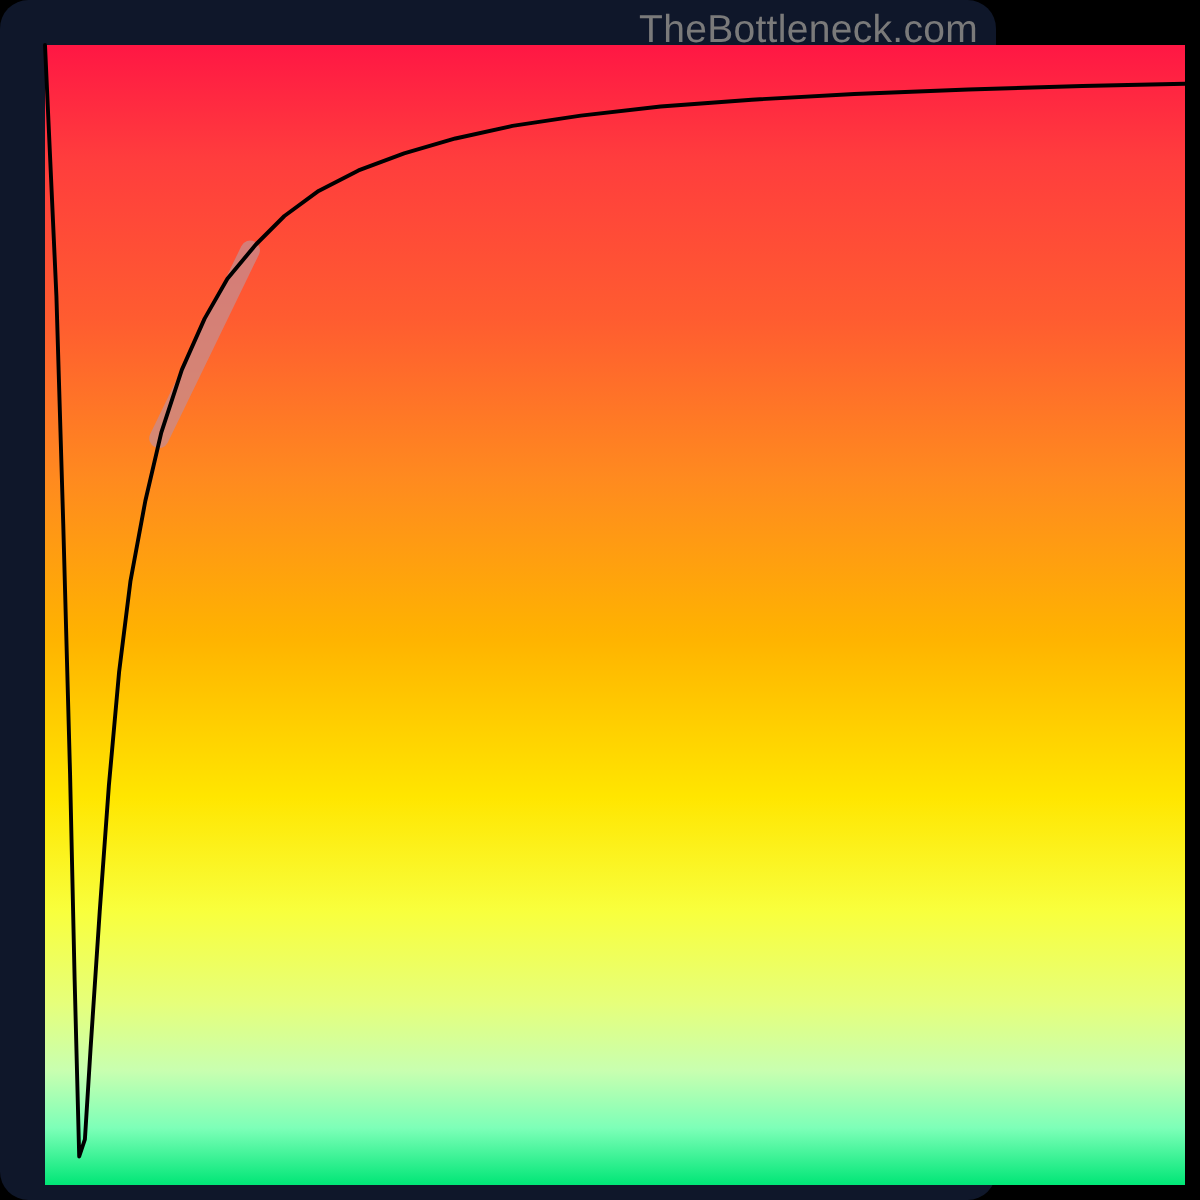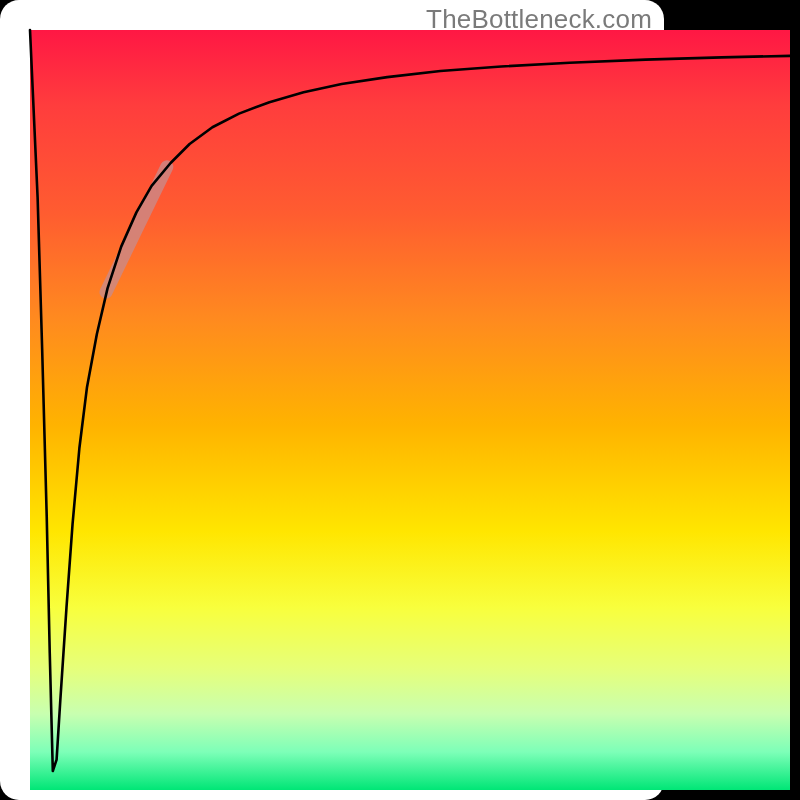--- a/index.html
+++ b/index.html
@@ -8,21 +8,21 @@
     width: 800px;
     height: 800px;
     background: #000;
     font-family: Arial, Helvetica, sans-serif;
     overflow: hidden;
   }
   .outer {
     position: relative;
     width: 664px;
     height: 800px;
-    background: #ffffff;
+    background: #0f172a;
     border-radius: 19px;
   }
   .plot-area {
     position: absolute;
     left: 30px;
     top: 30px;
     width: 760px;
     height: 760px;
     background: linear-gradient(
       to bottom,

